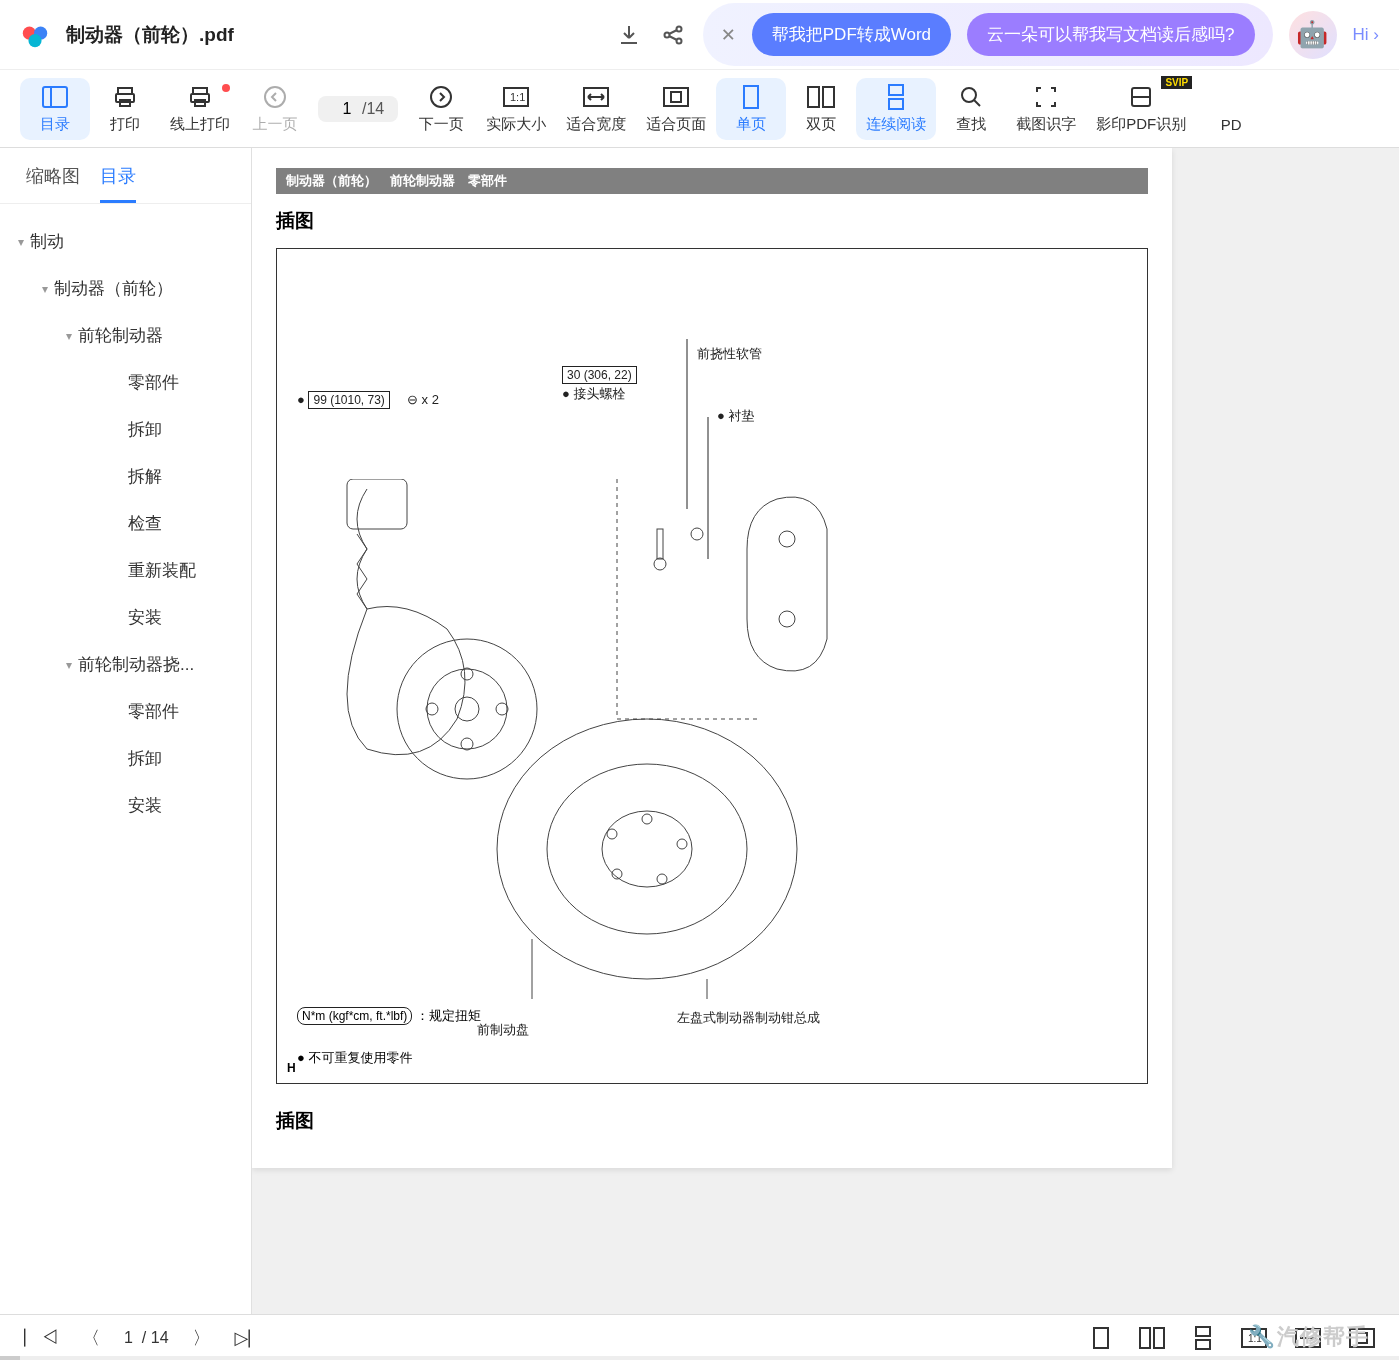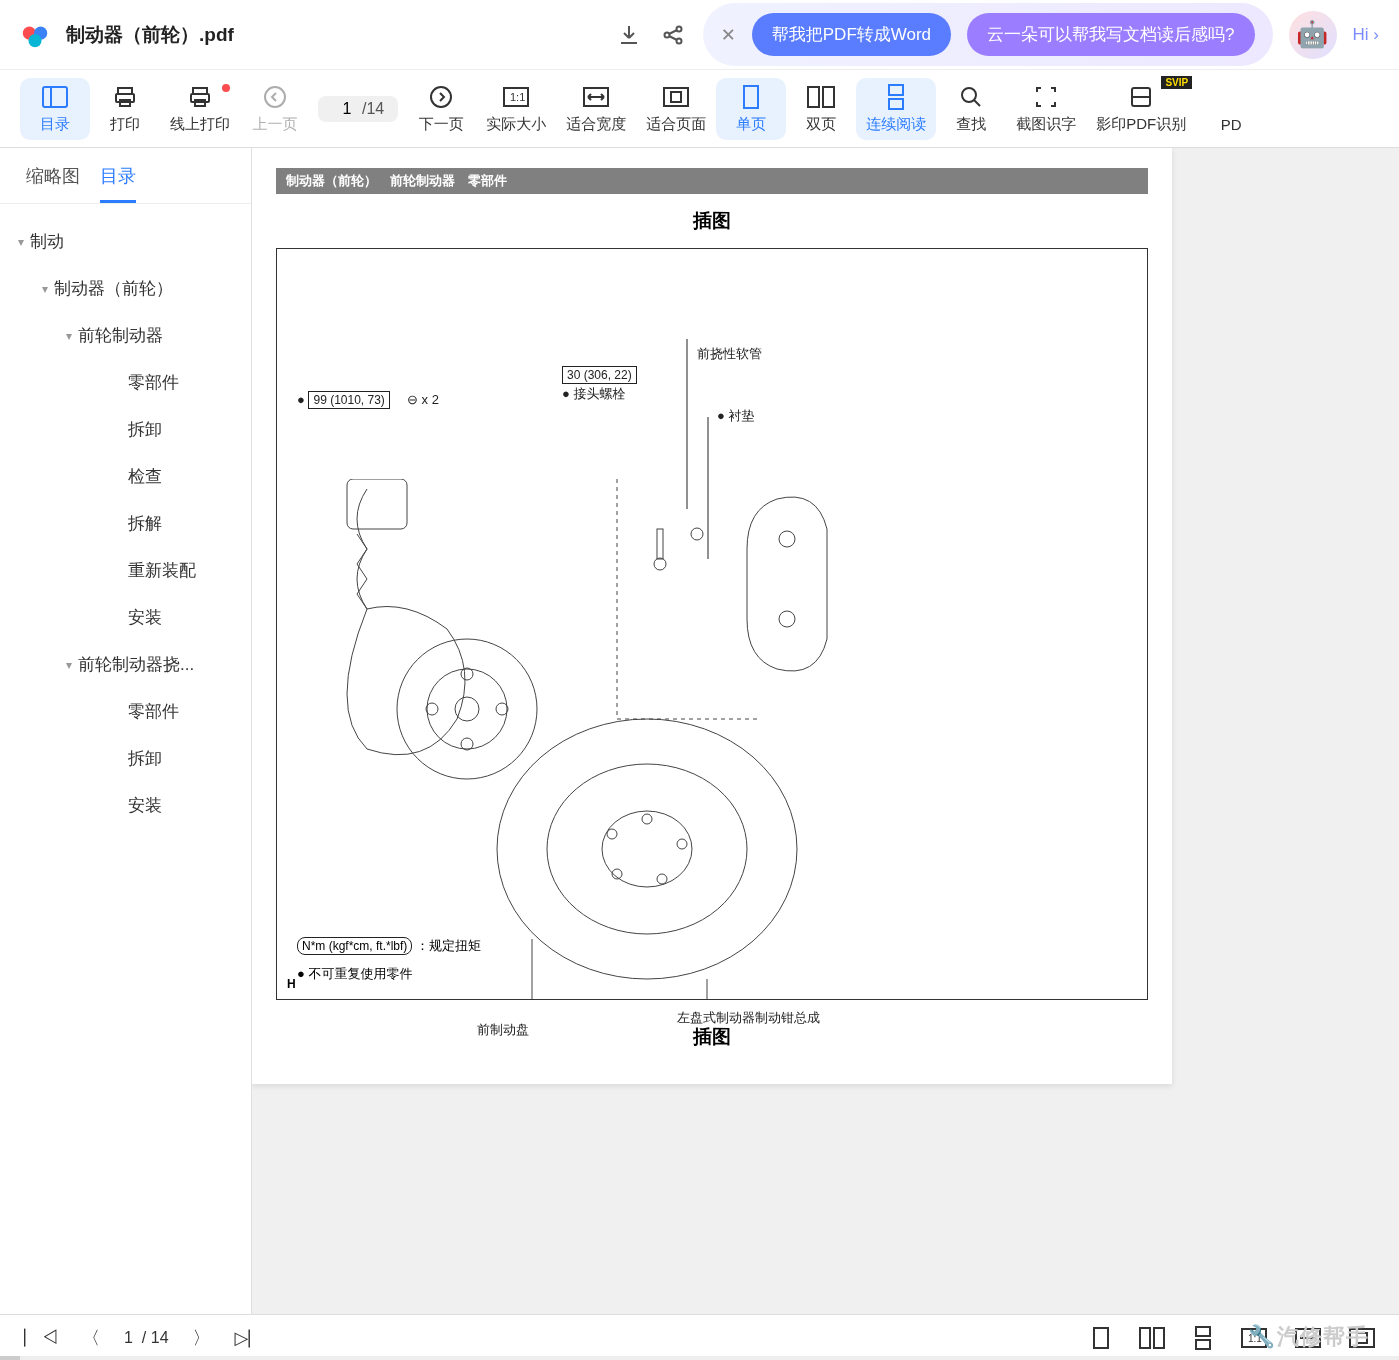--- a/index.html
+++ b/index.html
@@ -45,22 +45,22 @@
 .tree-caret { width: 18px; text-align: center; color: #999; font-size: 12px; }
 .tree-item.depth0 { padding-left: 12px; }
 .tree-item.depth1 { padding-left: 36px; }
 .tree-item.depth2 { padding-left: 60px; }
 .tree-item.depth3 { padding-left: 110px; }
 
 
 .viewer { flex: 1; background: #f0f0f0; overflow: auto; position: relative; }
 .page { width: 920px; background: #fff; margin: 0 0 20px 0; box-shadow: 0 2px 6px rgba(0,0,0,.1); padding: 20px 24px; position: relative; }
 .doc-header { background: #808080; color: #fff; font-size: 13px; padding: 4px 10px; font-weight: 600; }
-.section-title { font-size: 19px; font-weight: 600; margin: 14px 0; text-align: center; }
-.diagram { border: 1px solid #333; height: 752px; position: relative; background: #fff; }
+.section-title { font-size: 19px; font-weight: 600; margin: 14px 0; }
+.diagram { border: 1px solid #333; height: 836px; position: relative; background: #fff; }
 .dlabel { position: absolute; font-size: 13px; color: #222; }
 .dbox { border: 1px solid #222; padding: 1px 4px; font-size: 12px; margin-top: 8px; }
 .legend { position: absolute; bottom: 16px; left: 20px; font-size: 13px; }
 .legend .dbox { display: inline-block; border-radius: 8px; }
 .h-mark { position: absolute; bottom: 8px; left: 10px; font-size: 12px; font-weight: 600; }
 
 
 .bottombar { position: absolute; bottom: 0; left: 0; right: 0; height: 46px; background: #fff; border-top: 1px solid #ddd; display: flex; align-items: center; padding: 0 24px; gap: 24px; }
 .nav-icon { cursor: pointer; color: #333; font-size: 18px; }
 .bpage { font-size: 16px; color: #333; }
@@ -265,25 +265,25 @@
         <div class="tree-item depth3">
           <span class="tree-caret"></span>
           <span>零部件</span>
         </div>
         <div class="tree-item depth3">
           <span class="tree-caret"></span>
           <span>拆卸</span>
         </div>
         <div class="tree-item depth3">
           <span class="tree-caret"></span>
+          <span>拆解</span>
+        </div>
+        <div class="tree-item depth3">
+          <span class="tree-caret"></span>
           <span>检查</span>
-        </div>
-        <div class="tree-item depth3">
-          <span class="tree-caret"></span>
-          <span>拆解</span>
         </div>
         <div class="tree-item depth3">
           <span class="tree-caret"></span>
           <span>重新装配</span>
         </div>
         <div class="tree-item depth3">
           <span class="tree-caret"></span>
           <span>安装</span>
         </div>
         <div class="tree-item depth2">
@@ -370,21 +370,21 @@
 
           <line x1="225" y1="460" x2="225" y2="520"></line>
             <line x1="400" y1="500" x2="400" y2="530"></line>
         </svg>
 
         <div class="dlabel" style="top:760px;left:400px">左盘式制动器制动钳总成</div>
         <div class="dlabel" style="top:772px;left:200px">前制动盘</div>
 
         <div class="legend">
           <div><span class="dbox">N*m (kgf*cm, ft.*lbf)</span> <span>：规定扭矩</span></div>
-          <div style="margin-top:10px">● <span>不可重复使用零件</span></div>
+          <div style="margin-top:24px">● <span>不可重复使用零件</span></div>
         </div>
         <div class="h-mark">H</div>
       </div>
       <div class="section-title" style="margin-top:24px">插图</div>
     </div>
   </div>
 </div>
 
 <div class="bottombar">
   <span class="nav-icon">⎸◁</span>

